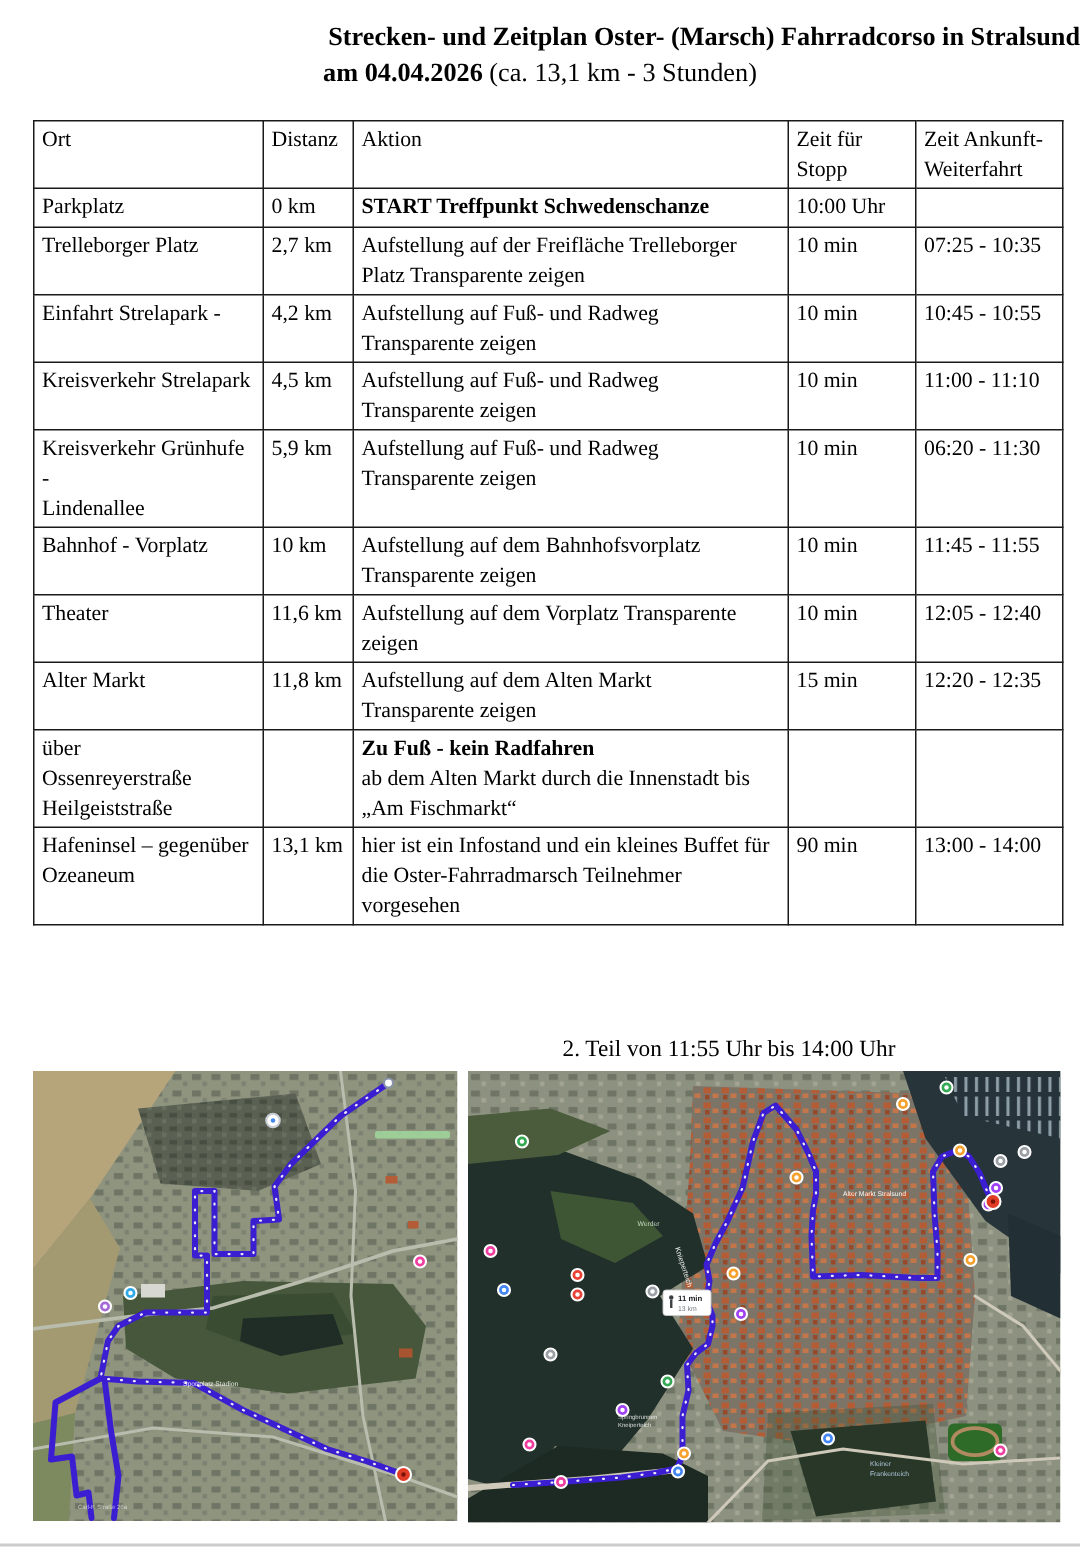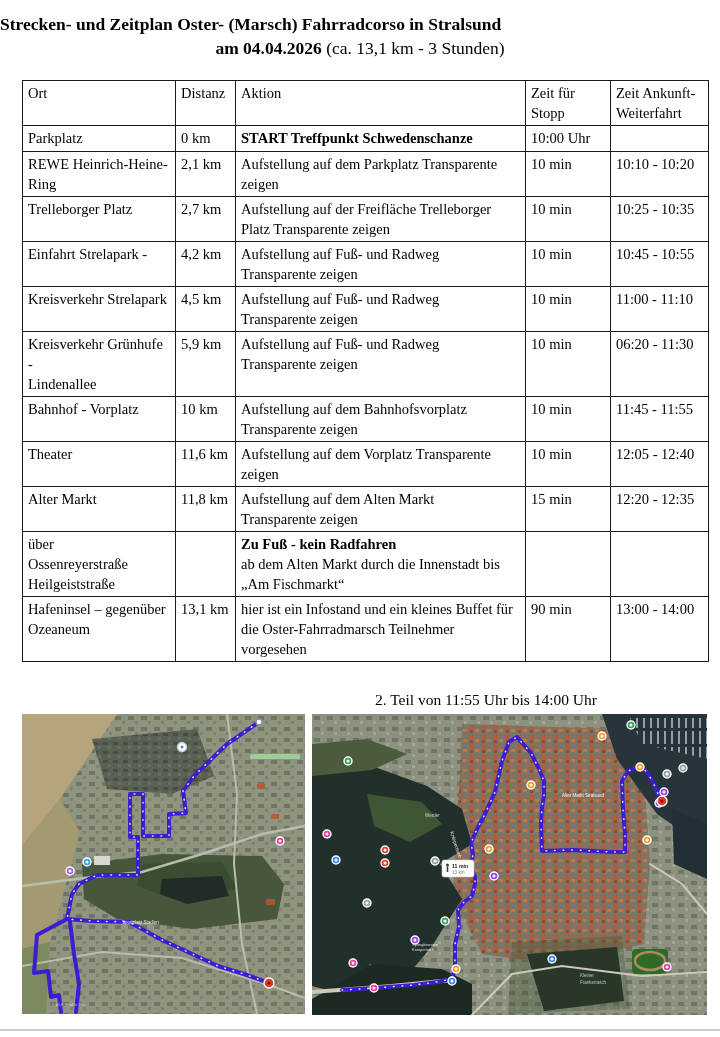--- a/index.html
+++ b/index.html
@@ -1,18 +1,18 @@
 <!DOCTYPE html>
 <html><head>
 <meta charset="utf-8">
 <style>
   html,body{margin:0;padding:0;background:#ffffff;}
   .page{position:relative;width:720px;height:1037px;background:#ffffff;overflow:hidden;
         font-family:"Liberation Serif","DejaVu Serif",serif;color:#000;}
-  .title1{position:absolute;top:14px;left:0;width:720px;text-align:left;
+  .title1{position:absolute;top:14px;left:0;width:720px;text-align:right;
           font-size:17.5px;font-weight:bold;}
   .title2{position:absolute;top:38px;left:0;width:720px;text-align:center;font-size:17.5px;}
   .title2 .b{font-weight:bold;}
   table.plan{position:absolute;left:22px;top:80px;width:686px;border-collapse:collapse;
              table-layout:fixed;padding-left:46px;}
   table.plan td,table.plan th{border:1px solid #1a1a1a;vertical-align:top;text-align:left;
              padding:2px 4px 2px 5px;font-size:14.5px;font-weight:normal;line-height:1.38;
              white-space:pre-line;overflow:hidden;}
   td .b{font-weight:bold;}
   .cap{position:absolute;font-size:15.5px;}
@@ -51,36 +51,27 @@
         <th>Zeit Ankunft-
 Weiterfahrt</th>
       </tr>
       <tr style="height:26px">
         <td>Parkplatz</td>
         <td>0 km</td>
         <td><span class="b">START Treffpunkt Schwedenschanze</span><span></span></td>
         <td>10:00 Uhr</td>
         <td></td>
       </tr>
-      <tr style="height:43px">
-        <td>REWE Heinrich-Heine-
-Ring</td>
-        <td>2,1 km</td>
-        <td><span class="b"></span><span>Aufstellung auf dem Parkplatz Transparente
-zeigen</span></td>
-        <td>10 min</td>
-        <td>10:10 - 10:20</td>
-      </tr>
       <tr style="height:42px">
         <td>Trelleborger Platz</td>
         <td>2,7 km</td>
         <td><span class="b"></span><span>Aufstellung auf der Freifläche Trelleborger
 Platz Transparente zeigen</span></td>
         <td>10 min</td>
-        <td>10:25 - 10:35</td>
+        <td>07:25 - 10:35</td>
       </tr>
       <tr style="height:41px">
         <td>Einfahrt Strelapark -</td>
         <td>4,2 km</td>
         <td><span class="b"></span><span>Aufstellung auf Fuß- und Radweg
 Transparente zeigen</span></td>
         <td>10 min</td>
         <td>10:45 - 10:55</td>
       </tr>
       <tr style="height:41px">

